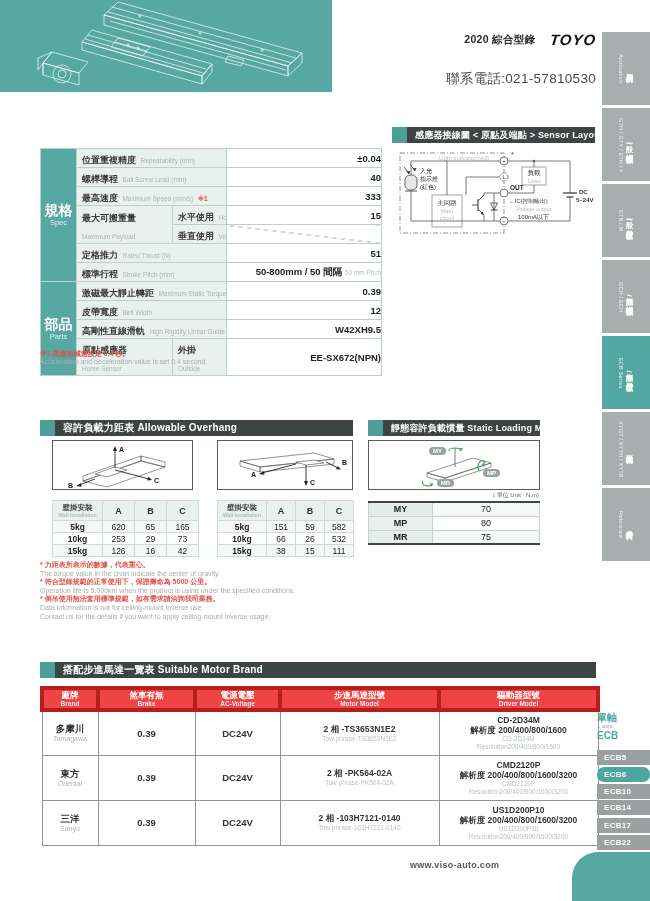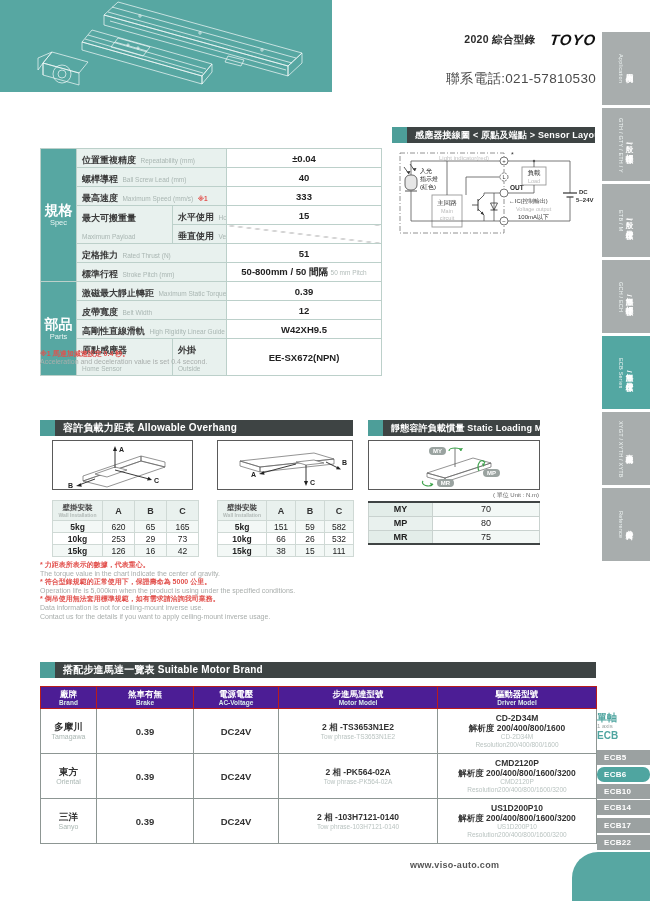--- a/index.html
+++ b/index.html
@@ -34,21 +34,21 @@
   table.spec td { border:1px solid #bcd0ca; vertical-align:middle; }
   table.spec tr { height:17px; }
   table.spec tr.tall { height:24px; }
   td.group { background:#57a7a2; color:#fff; text-align:center; }
   .gchars { font-size:14px; font-weight:bold; line-height:15px; }
   .gen { font-size:7.5px; line-height:9px; color:#e8f4f2; }
   td.lab { background:#e8f1ee; padding-left:5px; white-space:nowrap; overflow:hidden; }
   td.lab .zh { font-size:9px; font-weight:bold; color:#3a3a3a; }
   td.lab .en { font-size:6.5px; color:#a9b6b2; }
   td.lab .mark { font-size:6.5px; color:#e2504c; font-weight:bold; }
-  td.val { background:#fff; text-align:center; font-size:9.5px; font-weight:bold; color:#222; }
+  td.val { background:#fff; text-align:right; font-size:9.5px; font-weight:bold; color:#222; }
   td.val .sub { font-size:6.5px; font-weight:normal; color:#b2bcb9; }
   td.diag { background:linear-gradient(to top right,#fff 49%,#a9a9a9 49.6%,#a9a9a9 50.4%,#fff 51%); }
   .spec-note-red { position:absolute; left:40px; top:349px; font-size:7px; font-weight:bold; color:#e2504c; }
   .spec-note-gray { position:absolute; left:40px; top:358px; font-size:7px; color:#a9aeac; }
 
   
   .sensor-box { position:absolute; left:392px; top:147px; width:203px; height:108px; }
 
   
   .diag-box { position:absolute; border:1px solid #5a5a5a; background:#fff; }
@@ -71,21 +71,21 @@
   table.mo tr.alt td { background:#f3f8f6; }
   table.mo tr.alt td.ml { background:#e3ede9; }
 
   
   .notes { position:absolute; left:40px; top:561px; }
   .note-red { font-size:7px; font-weight:bold; color:#e2504c; line-height:8.6px; }
   .note-gray { font-size:7px; color:#a9aeac; line-height:8.6px; }
 
   
   table.motor { position:absolute; left:40px; top:686px; width:556px; border-collapse:collapse; table-layout:fixed; border:1px solid #8d9693; }
-  table.motor th { background:#4c1d95; border:1px solid #b91c1c; height:22px; }
+  table.motor th { background:#ef4444; border:4px solid #b91c1c; height:22px; }
   table.motor td { border:1px solid #8d9693; background:#fff; text-align:center; vertical-align:middle; height:45px; }
   .hzh { display:block; font-size:8.5px; font-weight:bold; color:#fff; line-height:10px; }
   .hen { display:block; font-size:6.5px; color:#d9eceb; line-height:8px; }
   td.brandc { background:#eaf3f0; }
   .bzh { display:block; font-size:9.5px; font-weight:bold; color:#333; line-height:11px; }
   .ben { display:block; font-size:7px; color:#a9b6b2; line-height:9px; }
   .plain { font-size:9.5px; font-weight:bold; color:#333; }
   .m1 { display:block; font-size:8.5px; font-weight:bold; color:#333; line-height:10px; }
   .m2 { display:block; font-size:6.5px; color:#b9c3c0; line-height:9px; }
   .d1,.d2 { display:block; font-size:8.5px; font-weight:bold; color:#333; line-height:10px; }

